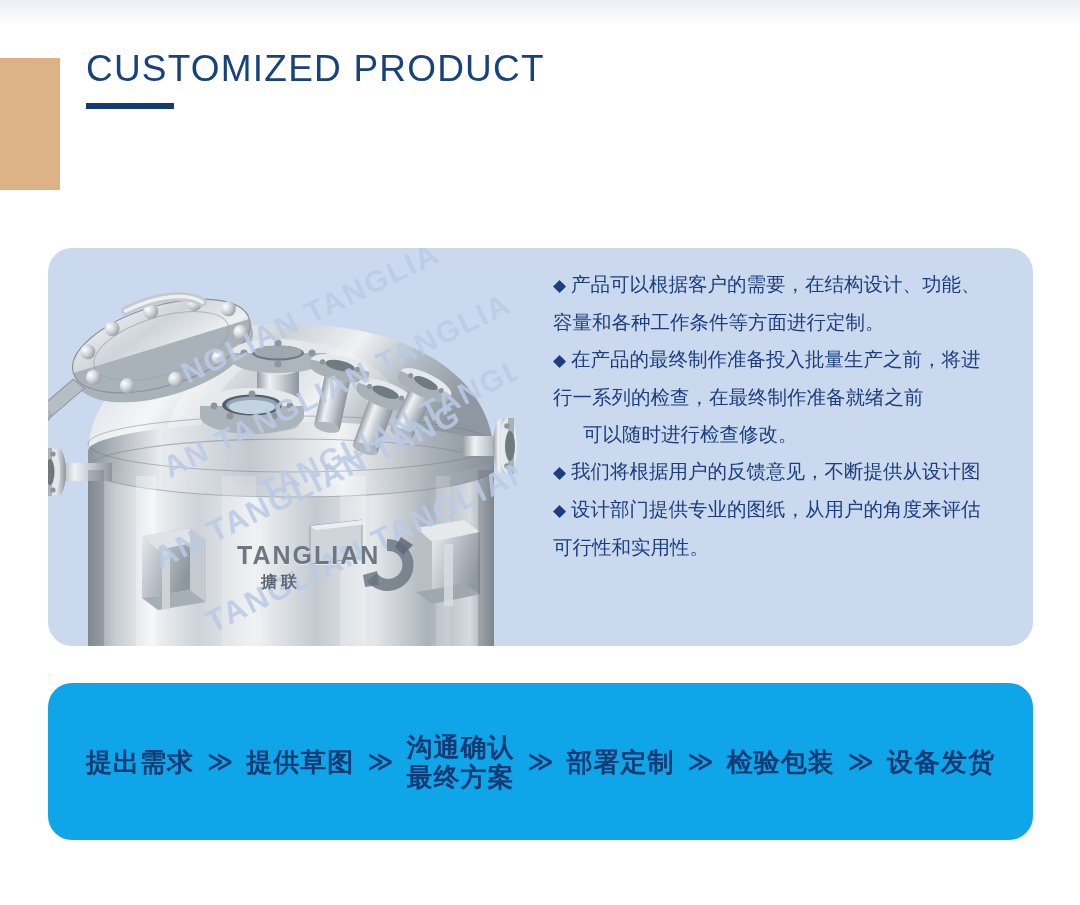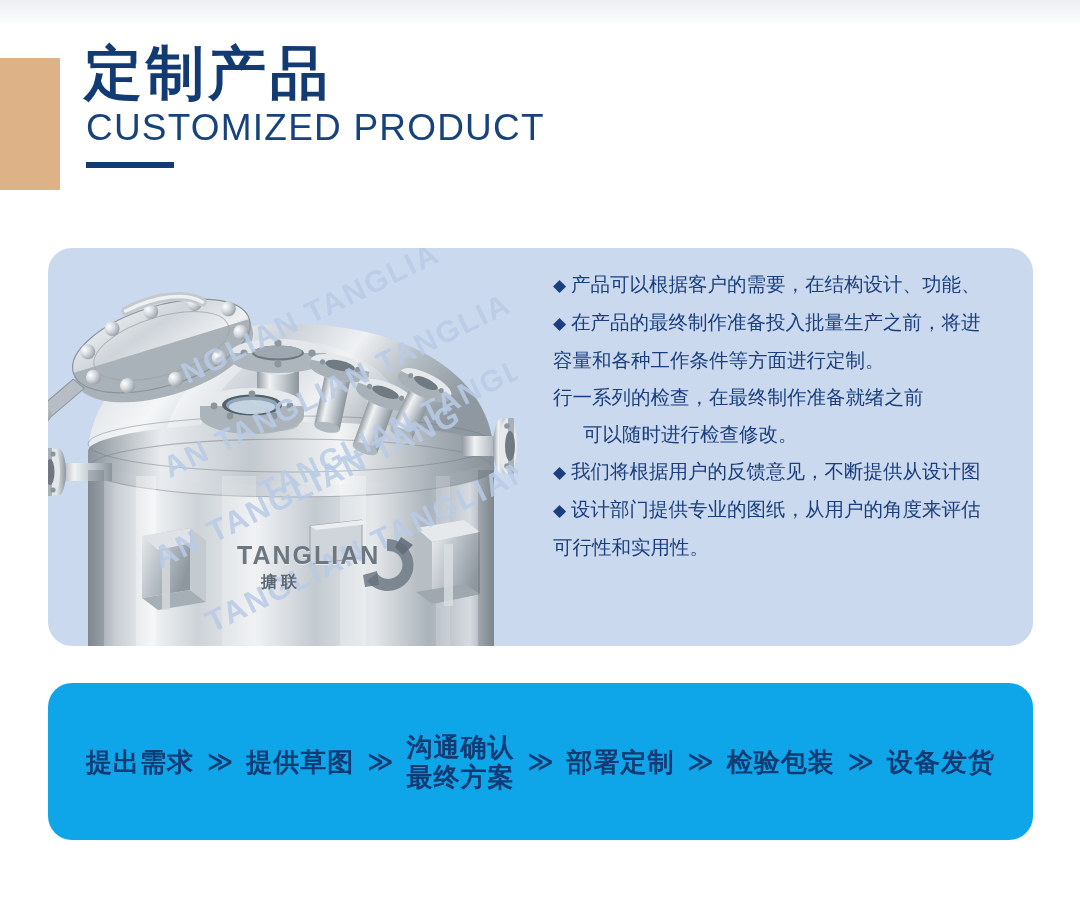--- a/index.html
+++ b/index.html
@@ -108,21 +108,20 @@
   }
 </style>
 </head>
 <body>
 
 <div class="top-gradient"></div>
 
 <div class="header">
   <div class="tan-bar"></div>
   <div class="header-text">
-    <div class="title-cn">定制产品</div>
     <div class="title-en">CUSTOMIZED PRODUCT</div>
     <div class="title-rule"></div>
   </div>
 </div>
 
 <div class="info-card">
 
   <div class="product-pane">
 
     <svg class="tank-svg" width="480" height="400" viewBox="0 0 480 400">
@@ -349,24 +348,24 @@
         <path d="M6 40 L20 36 L22 50 L8 52 Z" fill="#67727d" opacity=".8"></path>
       </svg>
     </div>
   </div>
 
   <div class="features">
     <div class="feature-line">
       <span class="bullet">◆</span><span>产品可以根据客户的需要，在结构设计、功能、</span>
     </div>
     <div class="feature-line">
+      <span>容量和各种工作条件等方面进行定制。</span>
+    </div>
+    <div class="feature-line">
       <span class="bullet">◆</span><span>在产品的最终制作准备投入批量生产之前，将进</span>
-    </div>
-    <div class="feature-line">
-      <span>容量和各种工作条件等方面进行定制。</span>
     </div>
     <div class="feature-line">
       <span>行一系列的检查，在最终制作准备就绪之前</span>
     </div>
     <div class="feature-line indent">
       <span>可以随时进行检查修改。</span>
     </div>
     <div class="feature-line">
       <span class="bullet">◆</span><span>我们将根据用户的反馈意见，不断提供从设计图</span>
     </div>

